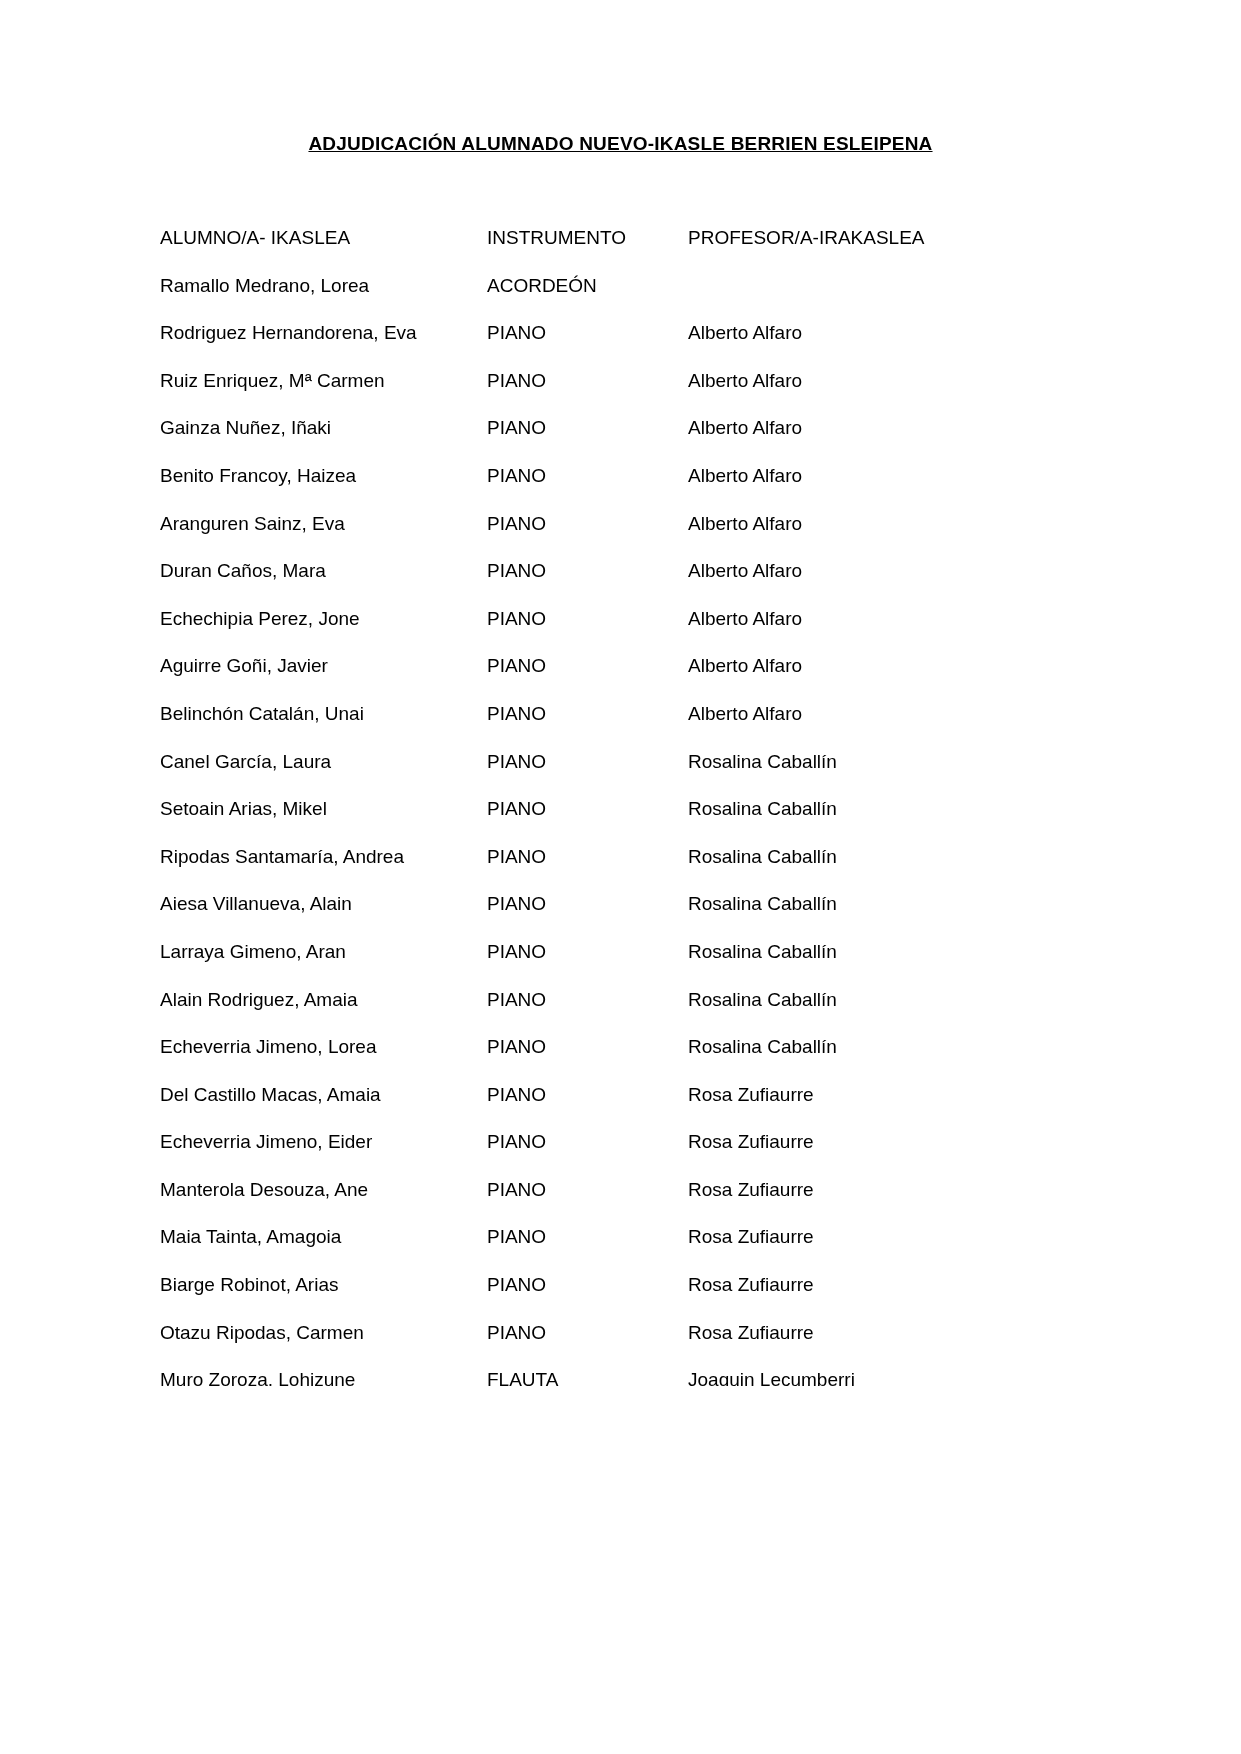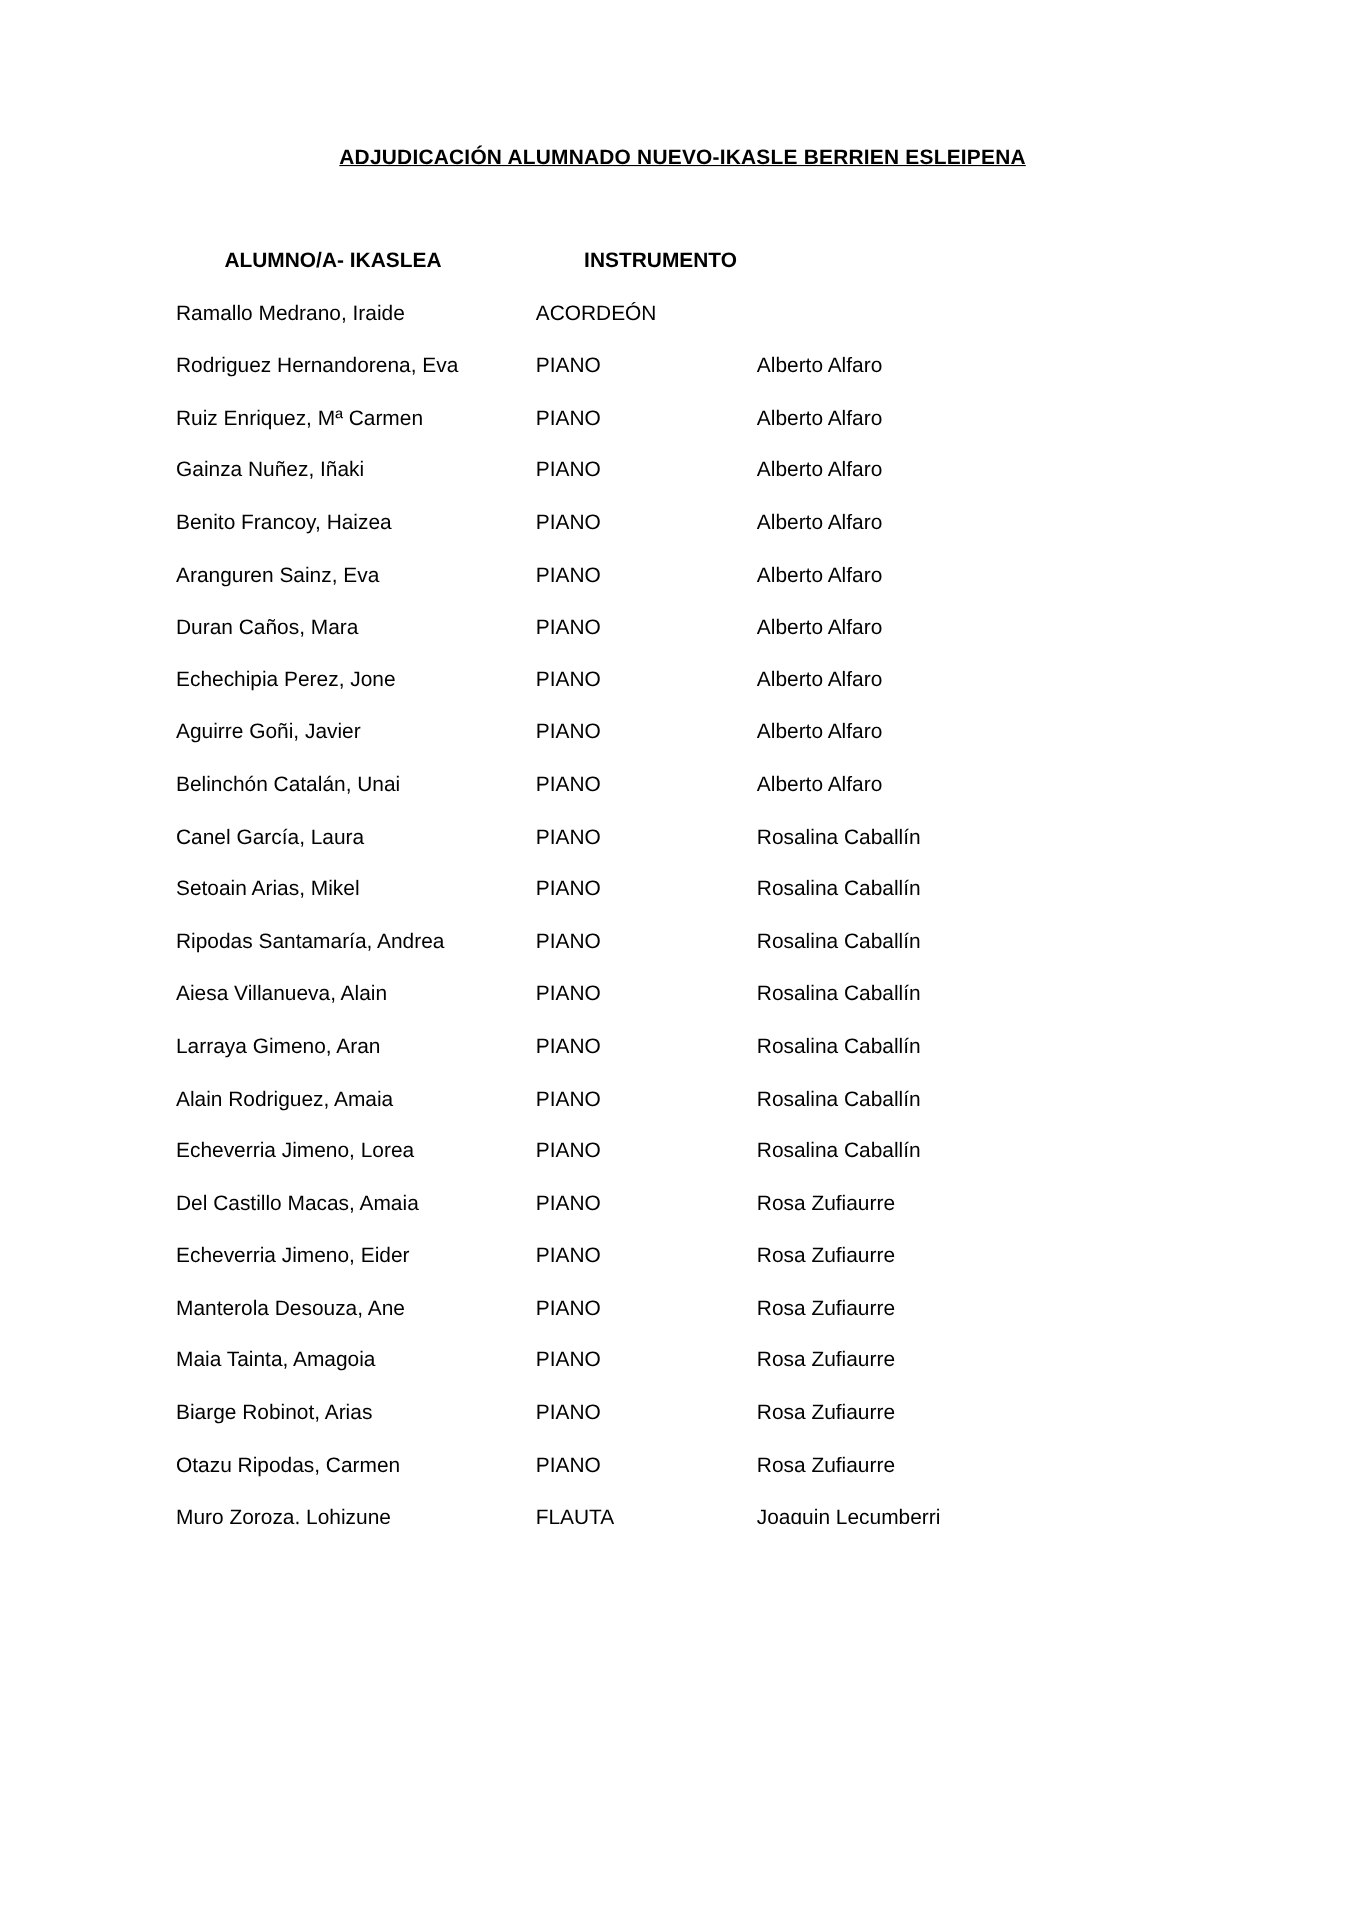--- a/index.html
+++ b/index.html
@@ -41,41 +41,41 @@
     height: 47.6px;
     align-items: start;
   }
   .cell {
     font-size: 19px;
     line-height: 23px;
     white-space: nowrap;
     overflow: visible;
   }
   .row.header .cell {
-    font-weight: bold;
-    margin-left: 44px;
+    font-weight: normal;
   }
 </style>
 </head>
 <body>
 
 <div class="page">
 
   <h1 class="doc-title">ADJUDICACIÓN ALUMNADO NUEVO-IKASLE BERRIEN ESLEIPENA</h1>
 
   <div class="table">
 
     <div class="row header">
       <span class="cell">ALUMNO/A- IKASLEA</span>
       <span class="cell">INSTRUMENTO</span>
+      <span class="cell">PROFESOR/A-IRAKASLEA</span>
     </div>
 
     <div>
   <div class="row">
-    <span class="cell">Ramallo Medrano, Iraide</span>
+    <span class="cell">Ramallo Medrano, Lorea</span>
     <span class="cell">ACORDEÓN</span>
   </div>
 
   <div class="row">
     <span class="cell">Rodriguez Hernandorena, Eva</span>
     <span class="cell">PIANO</span>
     <span class="cell">Alberto Alfaro</span>
   </div>
 
   <div class="row">

